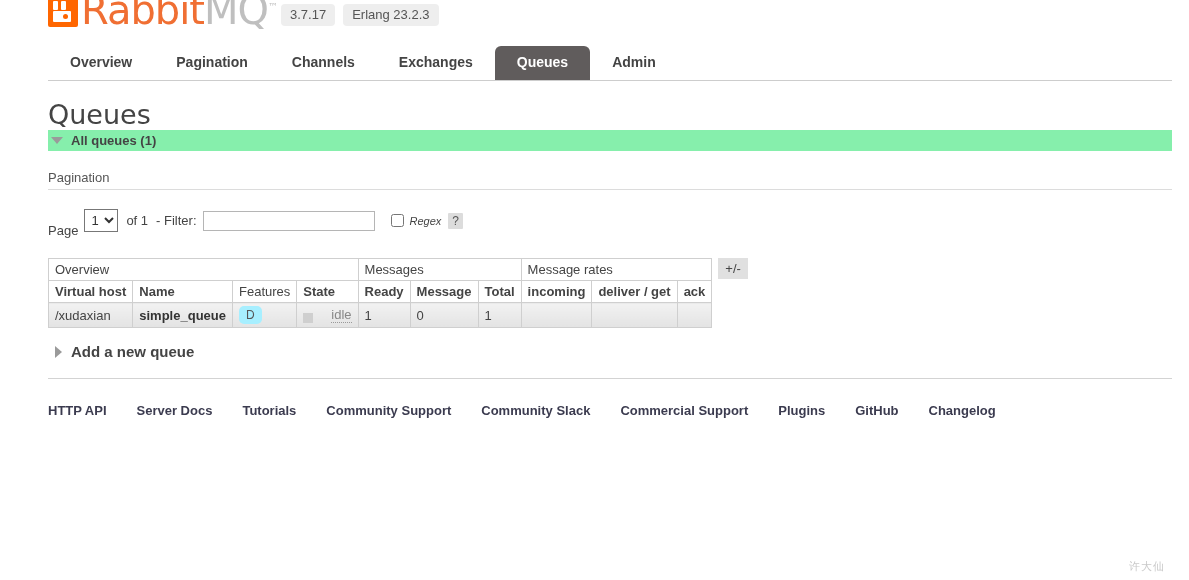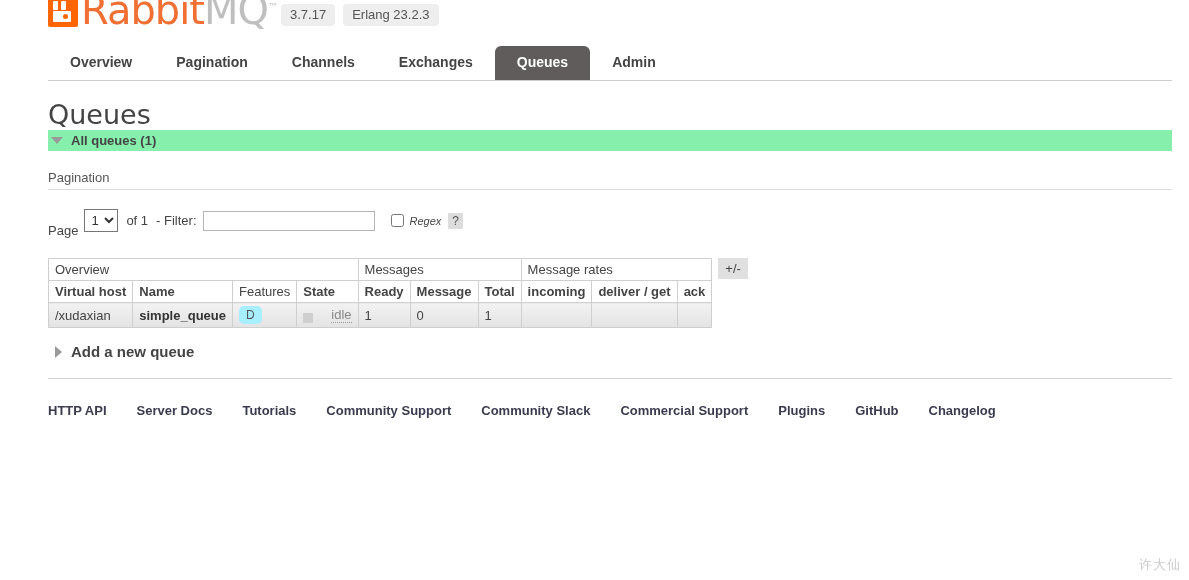--- a/index.html
+++ b/index.html
@@ -173,22 +173,22 @@
     position: absolute; left: 48px; top: 378px; width: 1124px;
     border-top: 1px solid #d3d3d3; padding-top: 24px;
     display: flex; align-items: center; gap: 30px;
   }
   .footer a {
     font-size: 13px; font-weight: bold; color: #3b3b4f;
     text-decoration: none; cursor: pointer; white-space: nowrap;
   }
 
   .watermark {
-    position: absolute; right: 8px; bottom: 6px;
-    font-size: 13px; color: #c9c9c9; letter-spacing: 1px;
+    position: absolute; right: 24px; bottom: 6px;
+    font-size: 11px; color: #c9c9c9; letter-spacing: 1px;
     font-family: "DejaVu Sans", sans-serif;
   }
 </style>
 </head>
 <body>
 
 <div id="page">
 
   <div class="header">
     <div class="logo-wrap">

